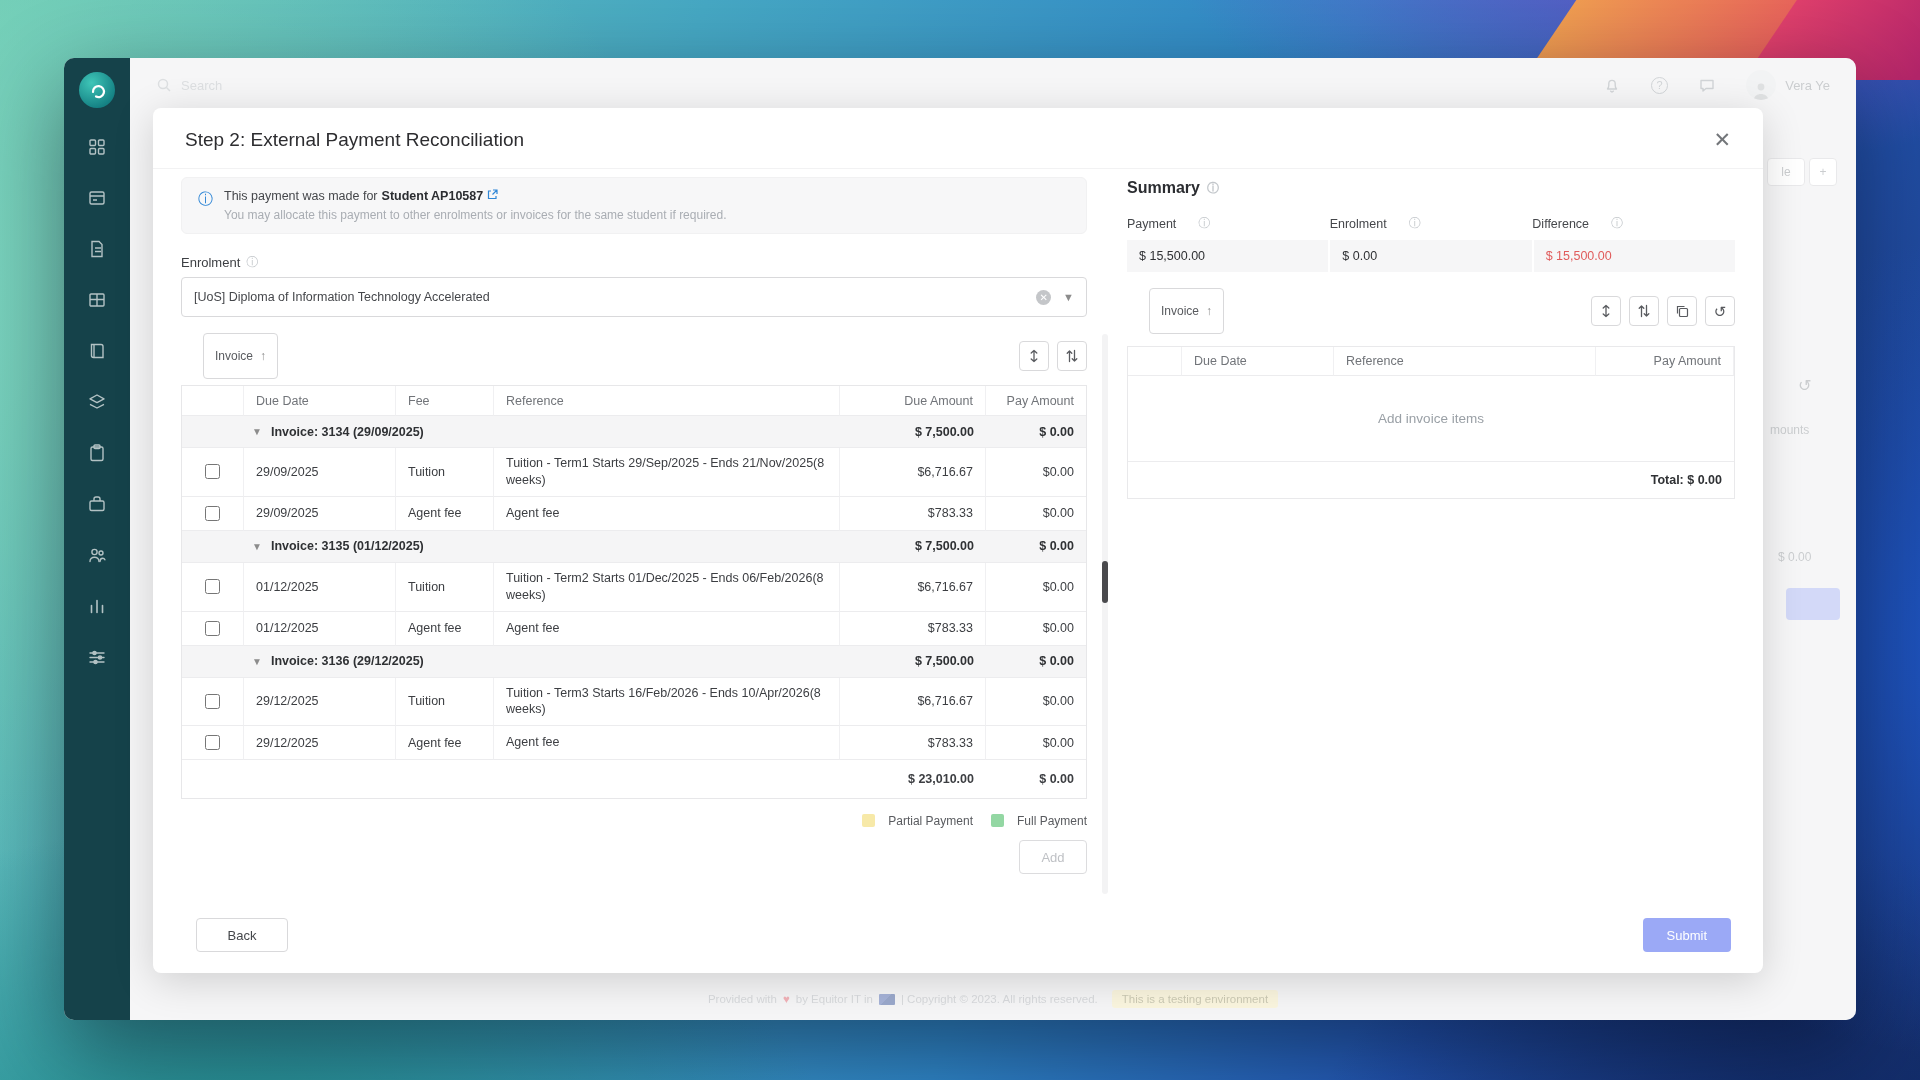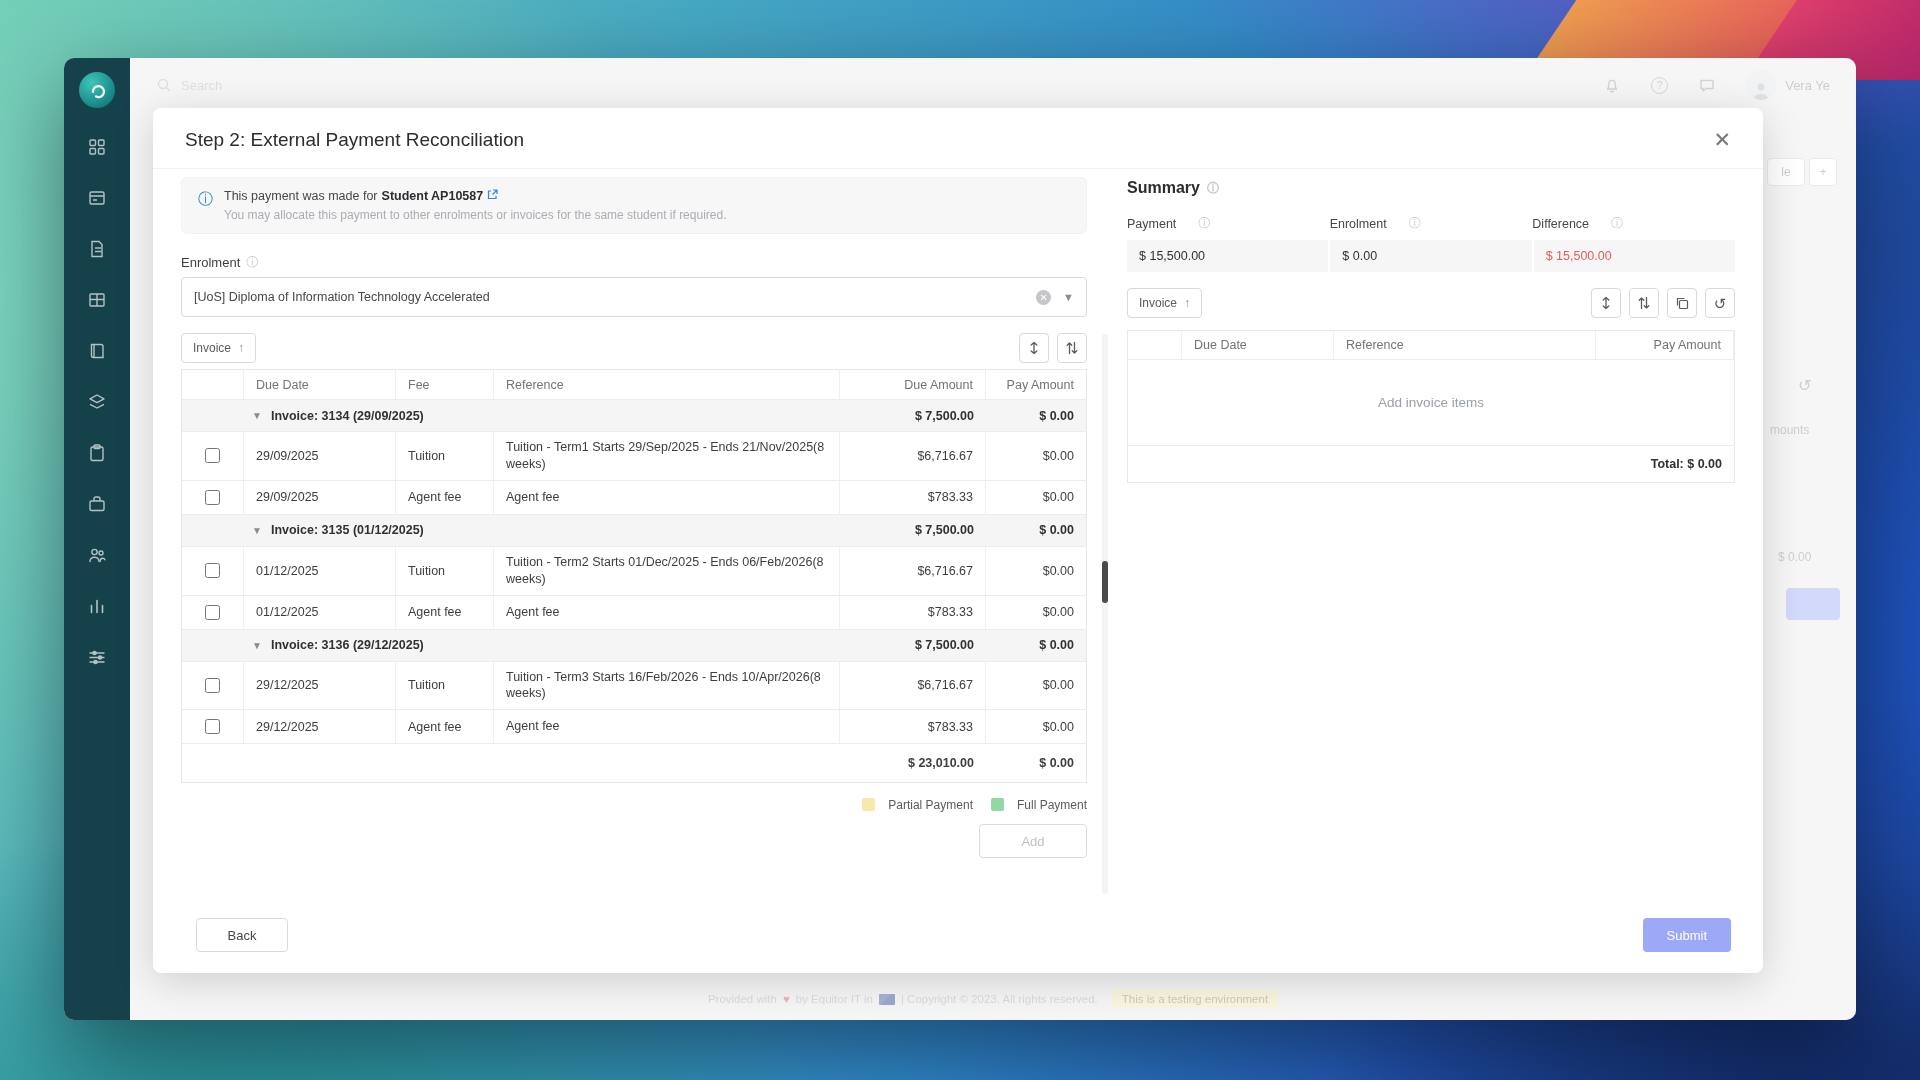--- a/index.html
+++ b/index.html
@@ -92,23 +92,23 @@
   .info-mini { color:#c3c7cb; font-size:12px; }
 
   .select-box { margin-top:6px; height:40px; border:1px solid #d9d9db; border-radius:4px;
     display:flex; align-items:center; padding:0 12px; cursor:pointer; background:#fff; }
   .select-value { font-size:12.5px; color:#45474b; flex:1; }
   .clear-x { width:15px; height:15px; border-radius:50%; background:#c4c6c9; color:#fff;
     font-size:10px; display:flex; align-items:center; justify-content:center; cursor:pointer; }
   .sel-caret { color:#8c8c8c; font-size:11px; margin-left:12px; }
 
   .chip-row { margin-top:16px; display:flex; align-items:center; }
-  .chip { display:inline-flex; align-items:center; gap:7px; height:30px; padding:0 11px;
+  .chip { display:inline-flex; align-items:center; gap:7px; height:46px; padding:0 11px;
     border:1px solid #d9d9db; border-radius:4px; background:#fff; font-size:12px; color:#595b5f;
-    cursor:pointer; }
+    cursor:pointer;margin-left:22px; }
   .sort-arrow { color:#8c8c8c; font-size:12px; }
   .chip-actions { margin-left:auto; display:flex; gap:8px; }
   .ibtn { width:30px; height:30px; border:1px solid #d9d9db; border-radius:4px; background:#fff;
     display:flex; align-items:center; justify-content:center; cursor:pointer; color:#595b5f; }
   .hist-glyph { font-size:15px; color:#595b5f; line-height:1; }
 
   
   .inv-table { margin-top:6px; border:1px solid #e7e7e9; }
   .t-row { display:grid; grid-template-columns:62px 152px 98px 1fr 146px 100px; }
   .cell { display:flex; align-items:center; padding:7px 12px; font-size:12.5px; color:#3c3e42;
@@ -130,21 +130,21 @@
 
   .legend-row { margin-top:15px; display:flex; justify-content:flex-end; gap:18px;
     align-items:center; font-size:12px; color:#595b5f; }
   .legend-item { display:flex; align-items:flex-start; gap:13px; }
   .swatch { width:13px; height:13px; border-radius:2px; display:inline-block; }
   .swatch-partial { background:#f7e9a8; }
   .swatch-full { background:#93d7a3; }
 
   .add-row { margin-top:12px; display:flex; justify-content:flex-end; }
   .btn { height:34px; border-radius:4px; font-size:13px; cursor:pointer; }
-  .btn-add { width:108px; background:#fff; border:1px solid #dcdcde; color:#bfc1c5; }
+  .btn-add { width:68px; background:#fff; border:1px solid #dcdcde; color:#bfc1c5; }
   .btn-back { width:92px; background:#fff; border:1px solid #d9d9db; color:#45474b; }
   .btn-submit { padding:0 24px; border:none; background:rgba(93,116,240,.62); color:#fff; }
 
   .m-foot { display:flex; align-items:flex-end; justify-content:space-between; padding:0 32px 21px 43px; }
 
   
   .v-track { position:absolute; left:949px; top:165px; height:560px; width:6px;
     background:#f3f3f4; border-radius:3px; }
   .v-thumb { position:absolute; left:0; top:227px; width:6px; height:42px;
     background:#4a4a4d; border-radius:3px; cursor:grab; }

